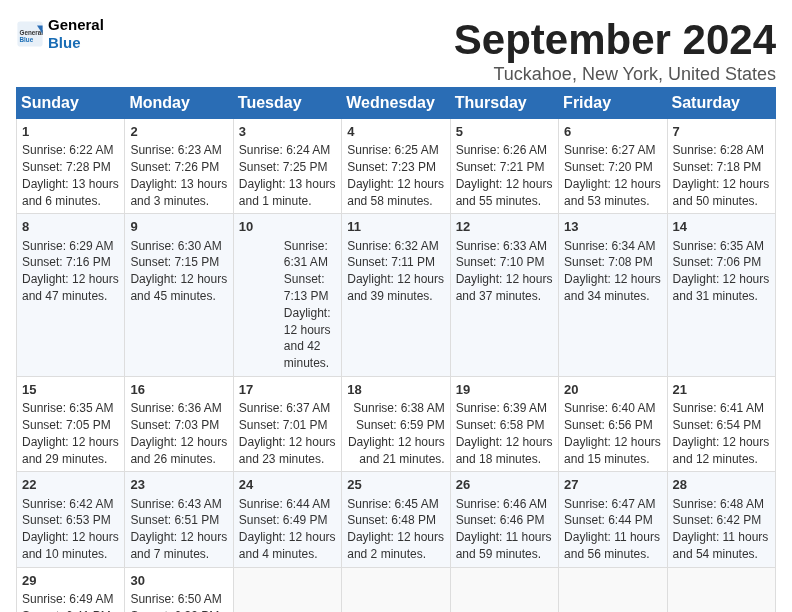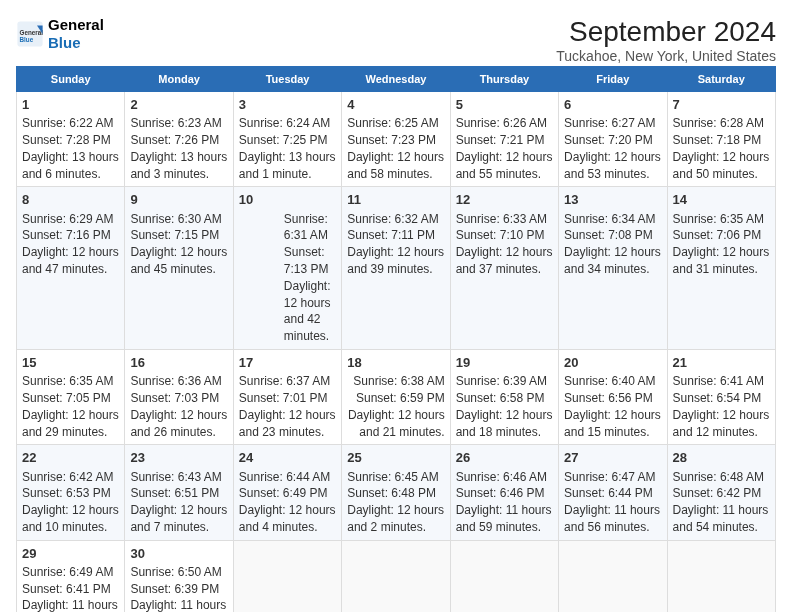--- a/index.html
+++ b/index.html
@@ -29,39 +29,39 @@
     .logo-text .general { display: block; }
     .logo-text .blue { display: block; color: #1a6db5; }
     .logo-icon {
       width: 28px;
       height: 28px;
     }
     .title-area {
       text-align: right;
     }
     .month-title {
-      font-size: 28px;
-      font-weight: normal;
+      font-size: 42px;
+      font-weight: bold;
       color: #222;
     }
     .location {
-      font-size: 14px;
+      font-size: 18px;
       color: #555;
     }
     .calendar-table {
       width: 100%;
       border-collapse: collapse;
       font-size: 11px;
     }
     .calendar-table th {
       background: #2a6db5;
       color: #fff;
       padding: 6px 4px;
-      text-align: center;
-      font-size: 11px;
+      text-align: left;
+      font-size: 16px;
       font-weight: bold;
       border: 1px solid #2a6db5;
       margin-left: 32px;
     }
     .calendar-table td {
       border: 1px solid #ddd;
       vertical-align: top;
       padding: 4px 5px;
       height: 80px;
       width: 108px;

